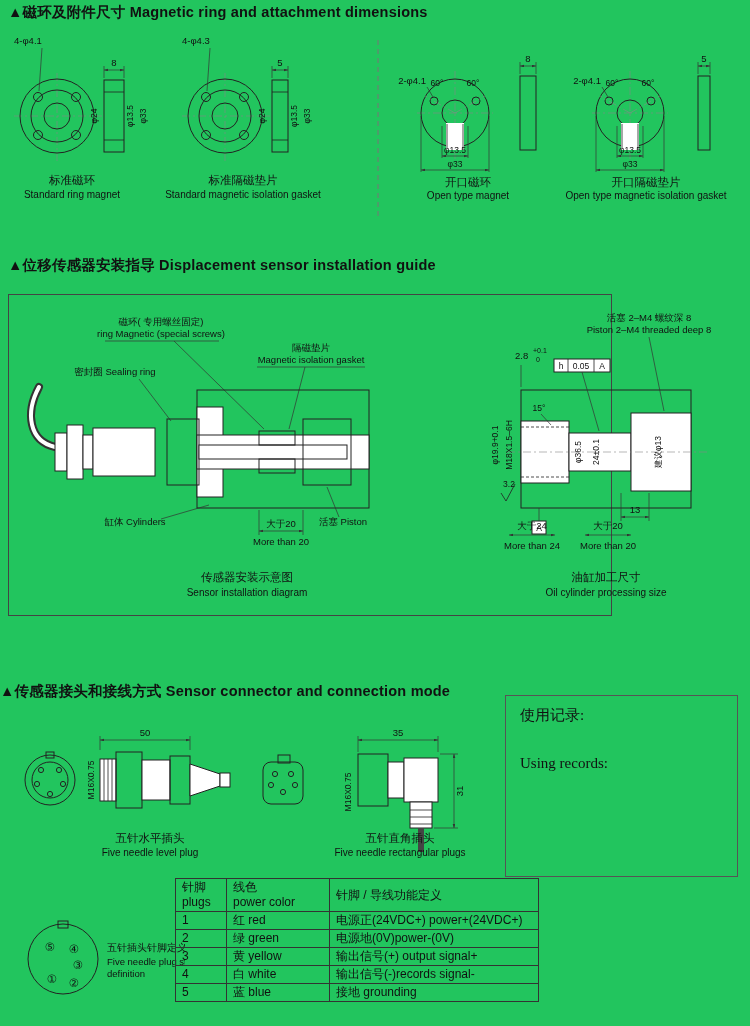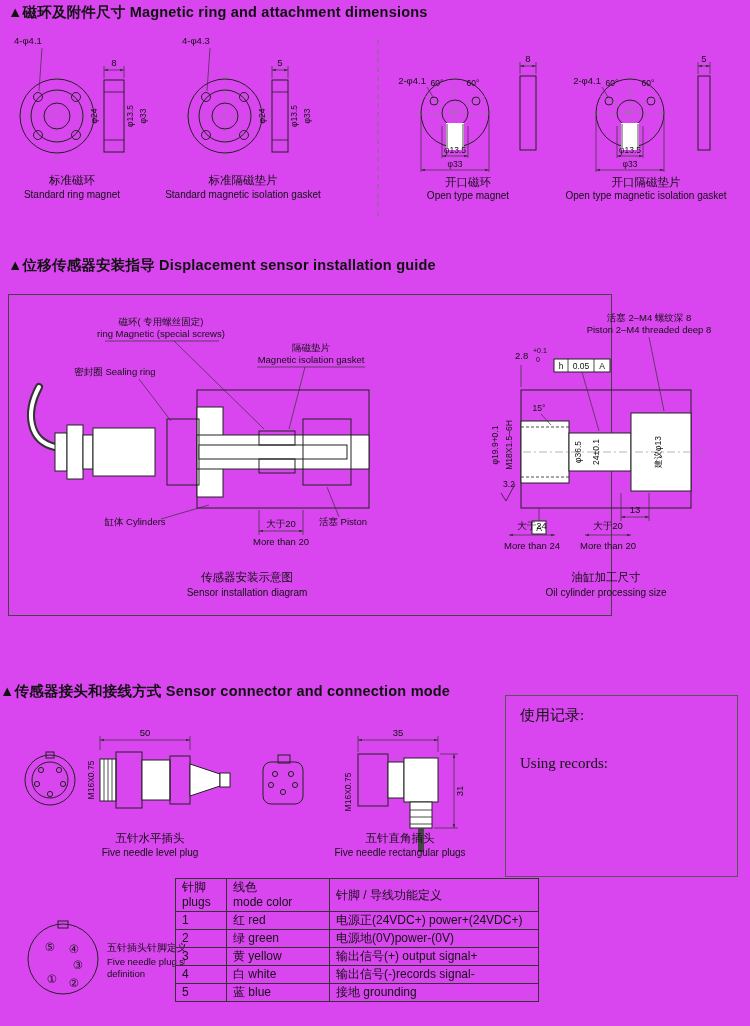--- a/index.html
+++ b/index.html
@@ -1,16 +1,16 @@
 <!DOCTYPE html>
 <html><head>
 <meta charset="utf-8">
 <style>
   html,body{margin:0;padding:0;background:#e9e9e9;}
-  #page{position:relative;width:750px;height:1026px;background:#d946ef;margin:0 auto;
+  #page{position:relative;width:750px;height:1026px;background:#22c55e;margin:0 auto;
         font-family:"Liberation Sans",sans-serif;color:#111;overflow:hidden;}
   .sec-title{position:absolute;font-size:14.5px;font-weight:bold;letter-spacing:.2px;}
   #t1{top:3px;left:8px;}
   #t2{top:256px;left:8px;}
   #t3{top:650px;left:0;margin-top:32px;}
   #svg1{position:absolute;top:28px;left:0;}
   #box2{position:absolute;top:294px;left:8px;width:604px;height:322px;border:1px solid #444;box-sizing:border-box;}
   #svg3{position:absolute;top:680px;left:10px;}
   #records{position:absolute;top:695px;left:505px;width:233px;height:182px;border:1px solid #555;
            box-sizing:border-box;padding:10px 14px;font-family:"Liberation Serif",serif;font-size:15px;}
@@ -378,21 +378,21 @@
     <text x="92" y="72" class="t9">Five needle plug stitch</text>
     <text x="92" y="84" class="t9">definition</text>
   </svg>
 
   <table id="pin-table">
     <tbody>
         <tr>
       <th class="w1"><span>针脚</span><br>
           <span>plugs</span></th>
       <th class="w2"><span>线色</span><br>
-          <span>mode color</span></th>
+          <span>power color</span></th>
       <th class="w3"><span>针脚 / 导线功能定义</span></th>
     </tr>
     <tr>
       <td>1</td>
       <td>红 red</td>
       <td>电源正(24VDC+) power+(24VDC+)</td>
     </tr>
     <tr>
       <td>2</td>
       <td>绿 green</td>

